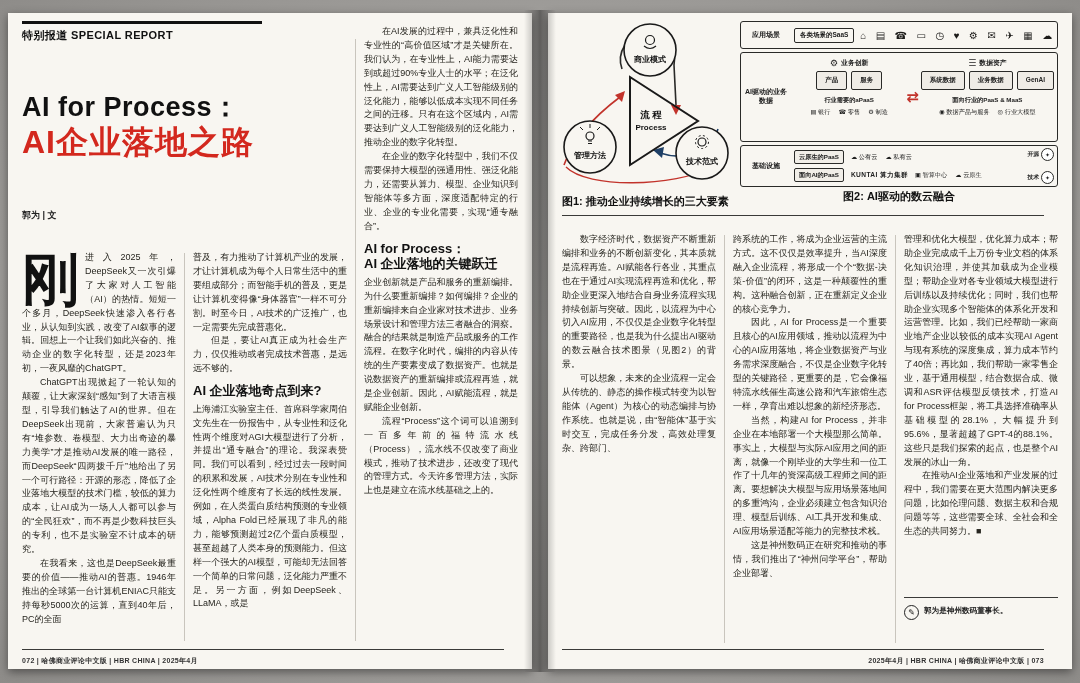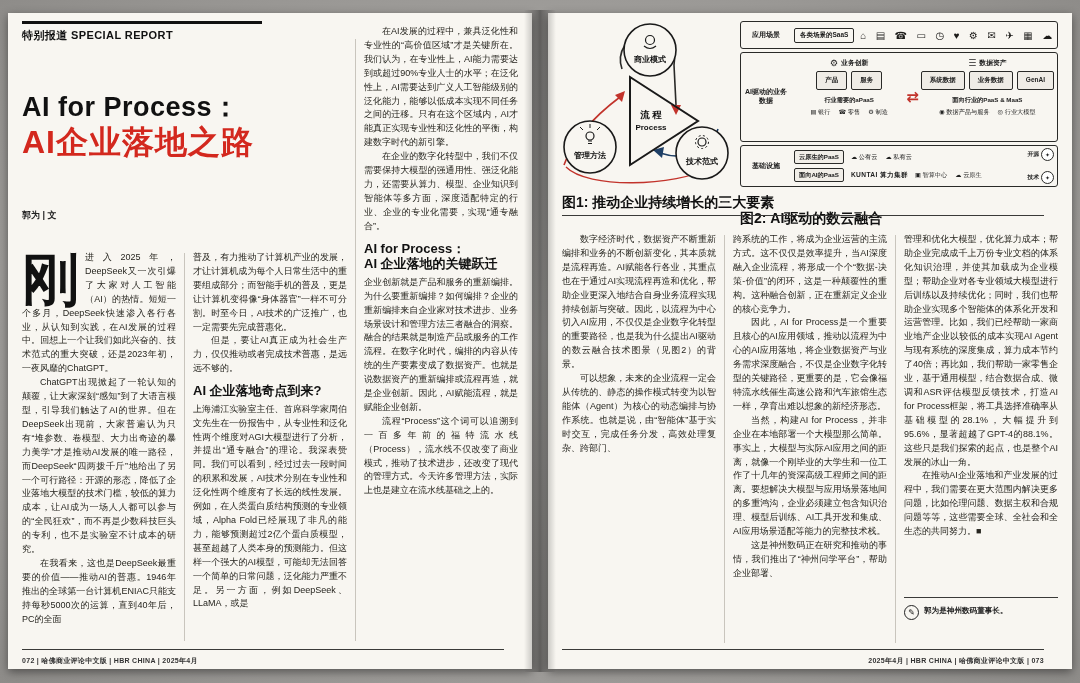--- a/index.html
+++ b/index.html
@@ -35,21 +35,21 @@
   .dropcap{float:left;font-size:57px;line-height:50px;font-weight:900;color:#111;margin:3px 6px 0 0;}
   .h2{font-size:13px;font-weight:800;color:#111;line-height:1.2;margin:7px 0 4px 0;text-align:left;text-indent:0;}
   .h2 .l{display:block;}
 
   
   .footrule{height:1px;background:#3a3a38;left:14px;top:636px;width:482px;}
   .footer{left:14px;top:643px;width:482px;font-size:7px;font-weight:700;letter-spacing:.3px;color:#333;}
   .footer.right{text-align:right;}
 
   
-  .figcap{font-size:14px;font-weight:800;color:#111;}
+  .figcap{font-size:11px;font-weight:800;color:#111;}
 
   
   .fig2{left:192px;top:8px;width:318px;height:162px;font-size:6px;color:#222;}
   .f2box{border:1px solid #2a2a28;border-radius:3px;background:#f8f6f1;display:flex;align-items:stretch;margin-bottom:3px;}
   .f2label{width:46px;display:flex;align-items:center;justify-content:center;text-align:center;
     font-size:7px;font-weight:800;line-height:1.25;padding:2px;}
   .f2content{flex:1;border-left:0;padding:2px 3px;position:relative;}
   .rowA{height:26px;}
   .rowA .f2content{display:flex;align-items:center;gap:4px;}
   .saasbox{border:1px solid #2a2a28;border-radius:2px;padding:2px 5px;font-size:6.5px;font-weight:700;white-space:nowrap;}
@@ -87,36 +87,36 @@
 <div class="spread">
 
   <div class="page page-left">
     <div class="abs toprule"></div>
     <div class="abs kicker">特别报道 SPECIAL REPORT</div>
     <div class="abs title1">AI for Process：</div>
     <div class="abs title2">AI企业落地之路</div>
     <div class="abs byline">郭为 | 文</div>
 
     <div class="abs col" style="left:14px;top:238px;height:392px;">
-      <p class="p"><span class="dropcap">刚</span><span>进入2025年，DeepSeek又一次引爆了大家对人工智能（AI）的热情。短短一个多月，DeepSeek快速渗入各行各业，从认知到实践，在AI发展的过程中。回想上一个让我们如此兴奋的、技术范式的重大突破，还是2023年初，一夜风靡的ChatGPT。</span></p>
+      <p class="p"><span class="dropcap">刚</span><span>进入2025年，DeepSeek又一次引爆了大家对人工智能（AI）的热情。短短一个多月，DeepSeek快速渗入各行各业，从认知到实践，改变了AI叙事的逻辑。回想上一个让我们如此兴奋的、推动企业的数字化转型，还是2023年初，一夜风靡的ChatGPT。</span></p>
       <p class="p ind">ChatGPT出现掀起了一轮认知的颠覆，让大家深刻“感知”到了大语言模型，引导我们触达了AI的世界。但在DeepSeek出现前，大家普遍认为只有“堆参数、卷模型、大力出奇迹的暴力美学”才是推动AI发展的唯一路径，而DeepSeek“四两拨千斤”地给出了另一个可行路径：开源的形态，降低了企业落地大模型的技术门槛，较低的算力成本，让AI成为一场人人都可以参与的“全民狂欢”，而不再是少数科技巨头的专利，也不是实验室不计成本的研究。</p>
       <p class="p ind">在我看来，这也是DeepSeek最重要的价值——推动AI的普惠。1946年推出的全球第一台计算机ENIAC只能支持每秒5000次的运算，直到40年后，PC的全面</p>
     </div>
     <div class="vsep" style="left:176px;top:240px;height:388px;"></div>
 
     <div class="abs col" style="left:185px;top:238px;height:392px;">
       <p class="p">普及，有力推动了计算机产业的发展，才让计算机成为每个人日常生活中的重要组成部分；而智能手机的普及，更是让计算机变得像“身体器官”一样不可分割。时至今日，AI技术的广泛推广，也一定需要先完成普惠化。</p>
       <p class="p ind">但是，要让AI真正成为社会生产力，仅仅推动或者完成技术普惠，是远远不够的。</p>
       <div class="h2">AI 企业落地奇点到来?</div>
       <p class="p">上海浦江实验室主任、首席科学家周伯文先生在一份报告中，从专业性和泛化性两个维度对AGI大模型进行了分析，并提出“通专融合”的理论。我深表赞同。我们可以看到，经过过去一段时间的积累和发展，AI技术分别在专业性和泛化性两个维度有了长远的线性发展。例如，在人类蛋白质结构预测的专业领域，Alpha Fold已经展现了非凡的能力，能够预测超过2亿个蛋白质模型，甚至超越了人类本身的预测能力。但这样一个强大的AI模型，可能却无法回答一个简单的日常问题，泛化能力严重不足。另一方面，例如DeepSeek、LLaMA，或是</p>
     </div>
     <div class="vsep" style="left:347px;top:26px;height:602px;"></div>
 
     <div class="abs col" style="left:356px;top:12px;height:618px;">
-      <p class="p ind">在AI发展的过程中，兼具泛化性和专业性的“高价值区域”才是关键所在。我们认为，在专业性上，AI能力需要达到或超过90%专业人士的水平；在泛化性上，AI需要达到广义人工智能级别的泛化能力，能够以低成本实现不同任务之间的迁移。只有在这个区域内，AI才能真正实现专业性和泛化性的平衡，构建数字时代的新引擎。</p>
+      <p class="p ind">在AI发展的过程中，兼具泛化性和专业性的“高价值区域”才是关键所在。我们认为，在专业性上，AI能力需要达到或超过90%专业人士的水平；在泛化性上，AI需要达到广义人工智能级别的泛化能力，能够以低成本实现不同任务之间的迁移。只有在这个区域内，AI需要达到广义人工智能级别的泛化能力，推动企业的数字化转型。</p>
       <p class="p ind">在企业的数字化转型中，我们不仅需要保持大模型的强通用性、强泛化能力，还需要从算力、模型、企业知识到智能体等多方面，深度适配特定的行业、企业的专业化需要，实现“通专融合”。</p>
       <div class="h2">
         <span class="l">AI for Process：</span>
         <span class="l">AI 企业落地的关键跃迁</span>
       </div>
       <p class="p">企业创新就是产品和服务的重新编排。为什么要重新编排？如何编排？企业的重新编排来自企业家对技术进步、业务场景设计和管理方法三者融合的洞察。融合的结果就是制造产品或服务的工作流程。在数字化时代，编排的内容从传统的生产要素变成了数据资产。也就是说数据资产的重新编排或流程再造，就是企业创新。因此，AI赋能流程，就是赋能企业创新。</p>
       <p class="p ind">流程“Process”这个词可以追溯到一百多年前的福特流水线（Process），流水线不仅改变了商业模式，推动了技术进步，还改变了现代的管理方式。今天许多管理方法，实际上也是建立在流水线基础之上的。</p>
     </div>
 
     <div class="abs footrule"></div>
@@ -246,21 +246,21 @@
                 <span class="bcircle">✦</span>
               </span>
             <span class="badge">
                 <span>技术</span>
                 <span class="bcircle">✦</span>
               </span>
           </div>
         </div>
       </div>
     </div>
-    <div class="abs figcap" style="left:192px;top:197px;width:318px;text-align:left;">图2: AI驱动的数云融合</div>
+    <div class="abs figcap" style="left:192px;top:176px;width:318px;text-align:center;">图2: AI驱动的数云融合</div>
 
     <div class="abs" style="left:14px;top:202px;width:482px;height:1px;background:#3a3a38;"></div>
 
     <div class="abs col" style="left:14px;top:220px;height:412px;">
       <p class="p ind">数字经济时代，数据资产不断重新编排和业务的不断创新变化，其本质就是流程再造。AI赋能各行各业，其重点也在于通过AI实现流程再造和优化，帮助企业更深入地结合自身业务流程实现持续创新与突破。因此，以流程为中心切入AI应用，不仅仅是企业数字化转型的重要路径，也是我为什么提出AI驱动的数云融合技术图景（见图2）的背景。</p>
       <p class="p ind">可以想象，未来的企业流程一定会从传统的、静态的操作模式转变为以智能体（Agent）为核心的动态编排与协作系统。也就是说，由“智能体”基于实时交互，完成任务分发，高效处理复杂、跨部门、</p>
     </div>
     <div class="vsep" style="left:176px;top:222px;height:408px;"></div>
 
     <div class="abs col" style="left:185px;top:220px;height:412px;">

